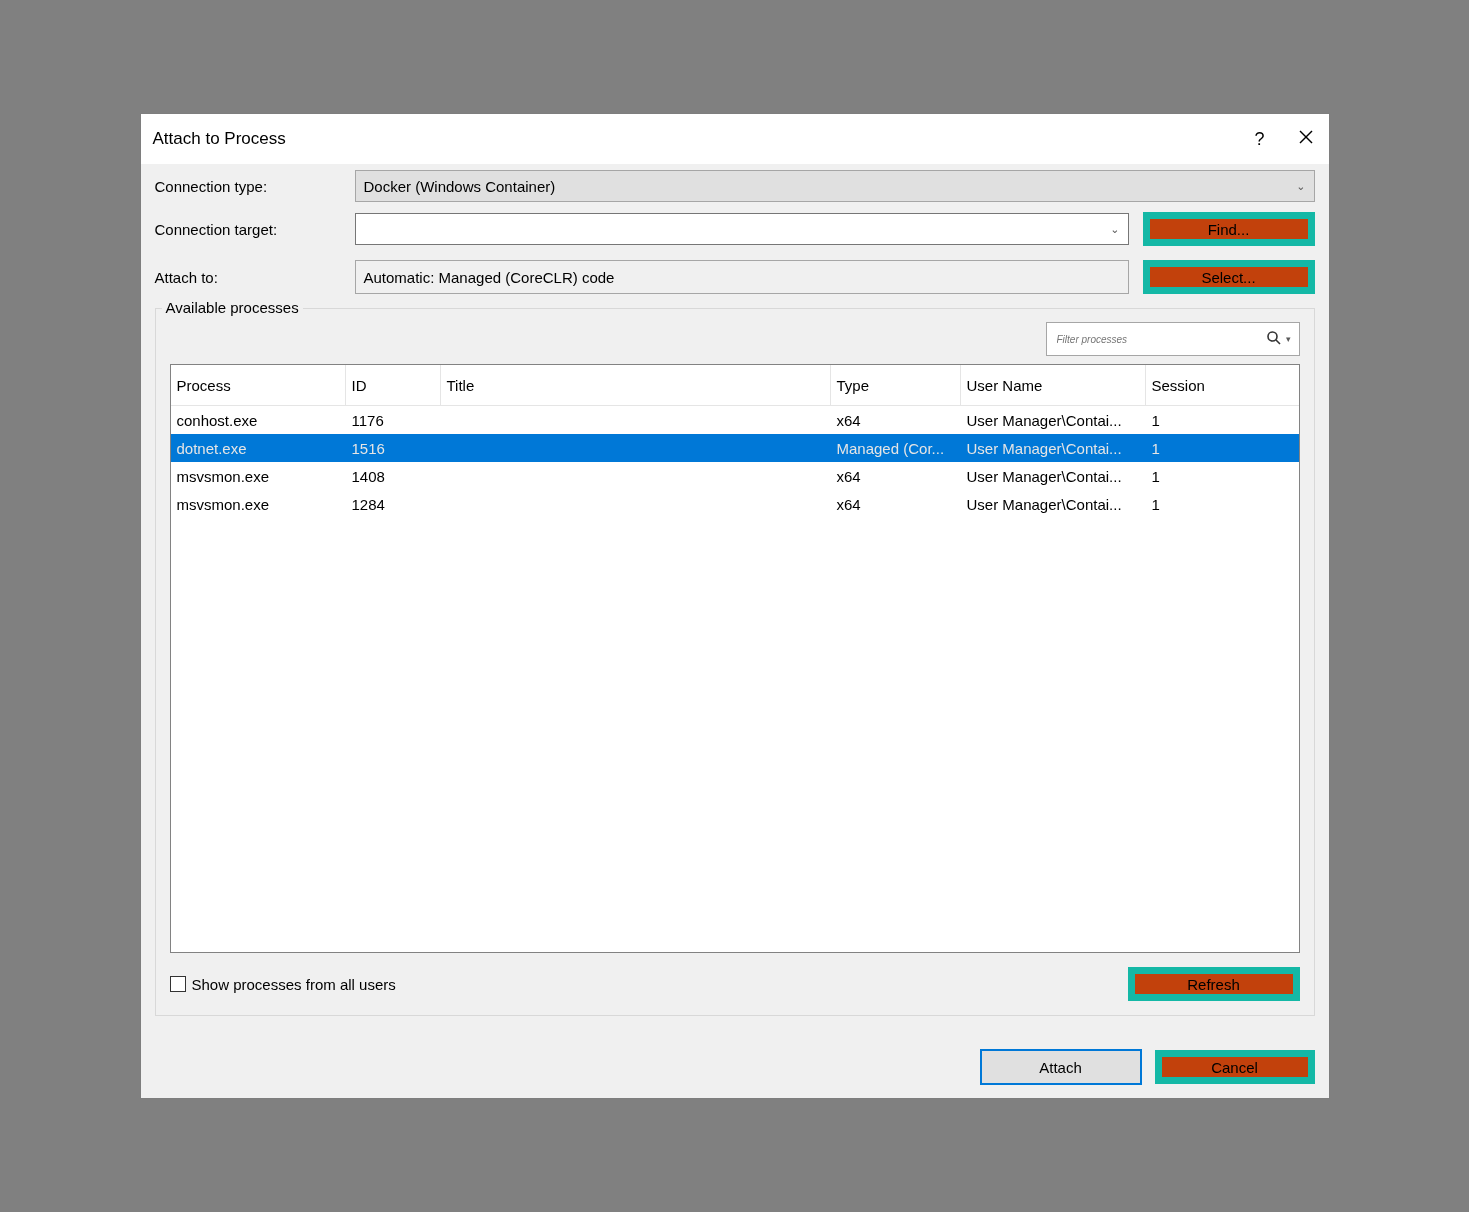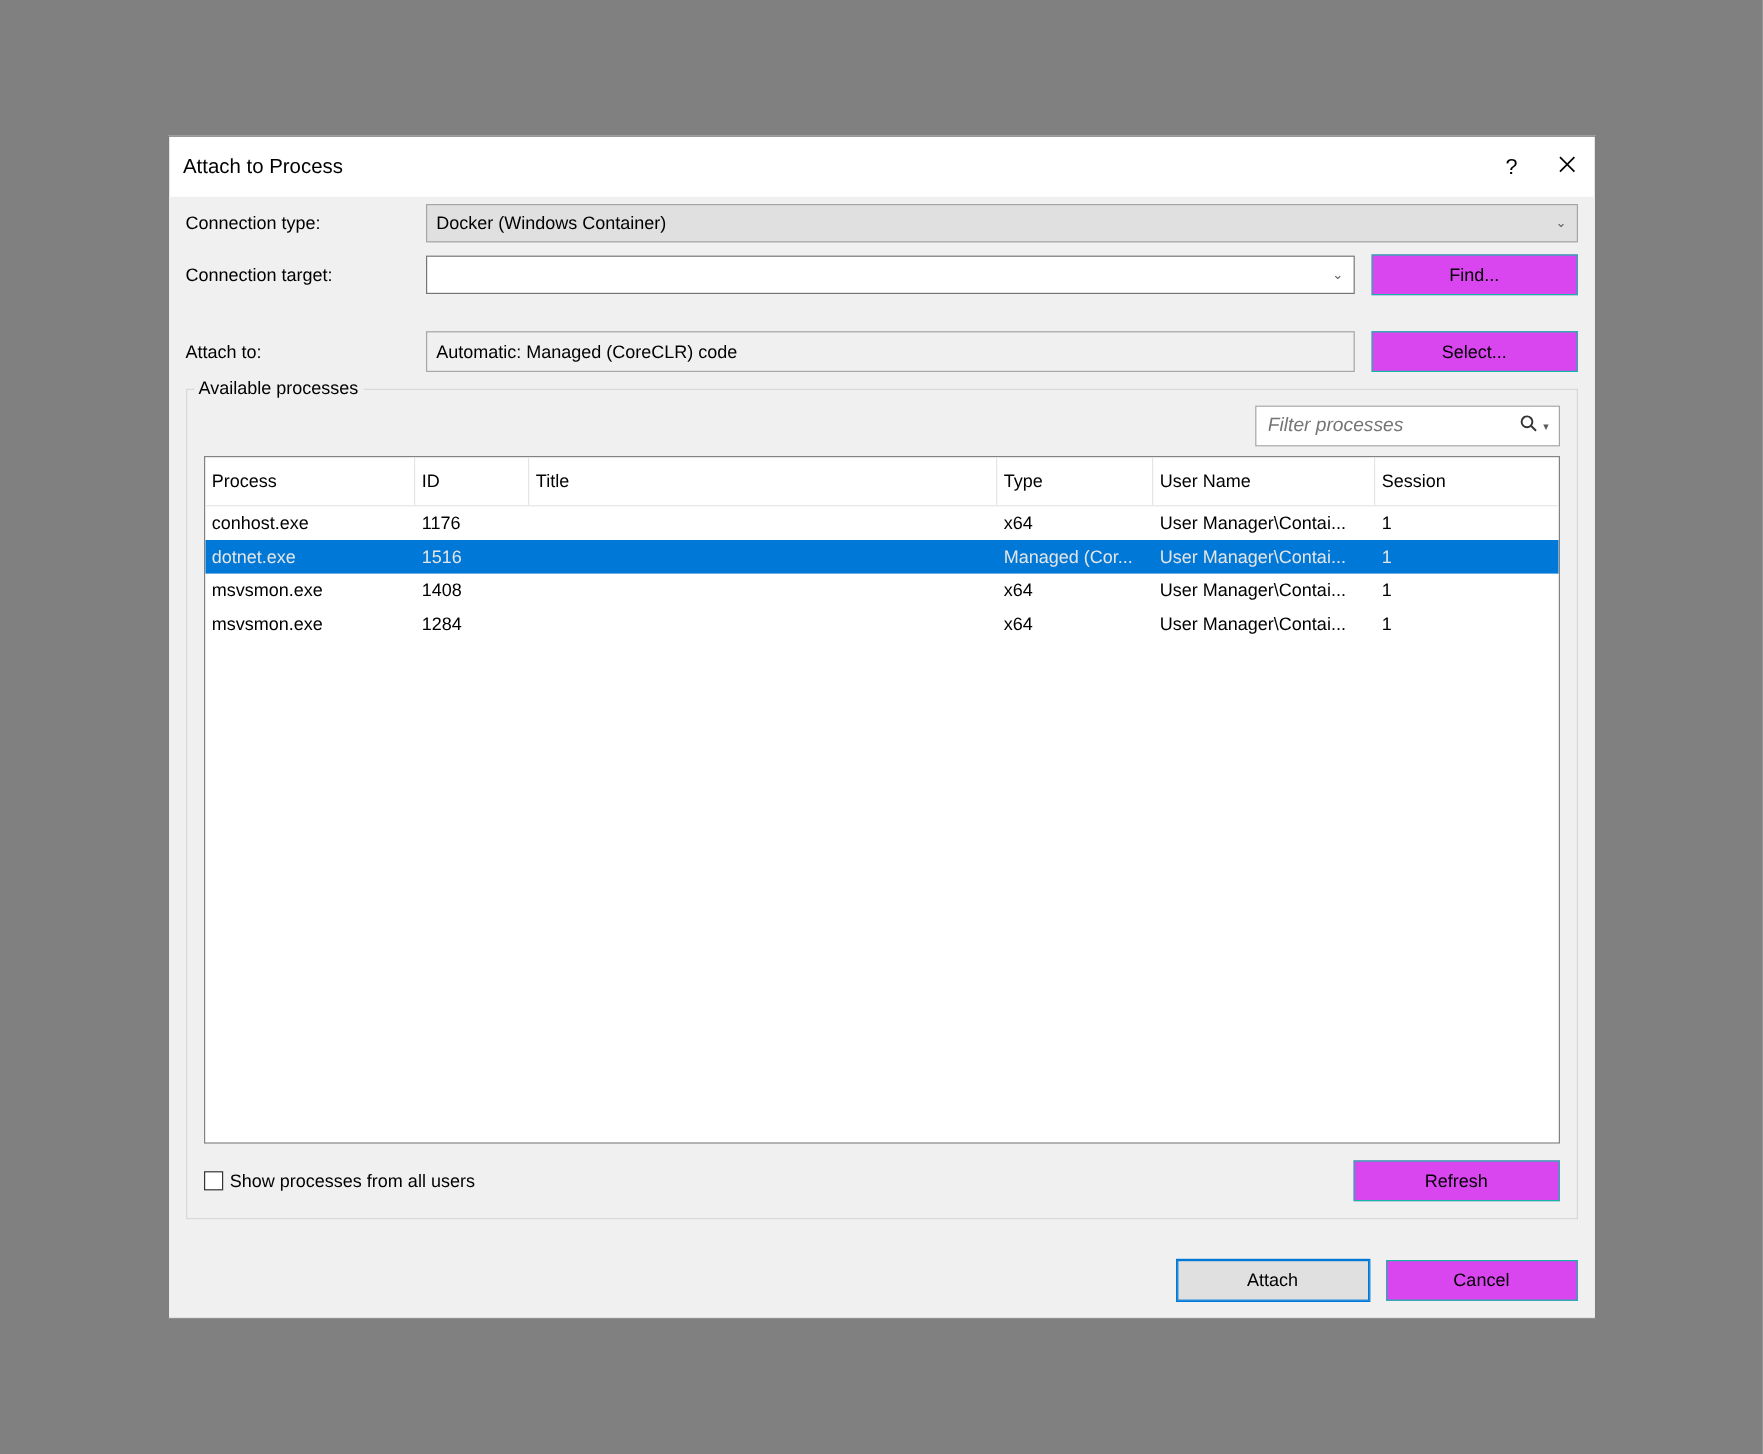--- a/index.html
+++ b/index.html
@@ -75,22 +75,22 @@
     border:none; outline:none; width:100%; font-size:15px; font-family:inherit;
   }
   .combo-input .chev {
     position:absolute; right:8px; top:50%; transform:translateY(-50%);
     font-size:11px; color:#5a5a5a; cursor:pointer;
   }
 
   .btn {
     height:34px;
     width:100%;
-    background:#d946ef;
-    border:1px solid #14b8a6;
+    background:#c2410c;
+    border:7px solid #14b8a6;
     font-size:15px; font-family:inherit;
     cursor:pointer;
   }
   .btn.primary { background:#e0e0e0; border:1px solid #0078d7; outline:1px solid #0078d7; }
 
   .groupbox {
     border:1px solid #d8d8d8;
     padding: 10px 12px 14px 12px;
     margin-top:2px;
   }
@@ -125,21 +125,21 @@
   }
   .filter-box {
     width: 254px; height:34px;
     border:1px solid #a6a6a6;
     background:#ffffff;
     display:flex; align-items:center;
     padding:0 8px;
     position:relative;
   }
   .filter-box input {
-    border:none; outline:none; width:100%; font-size:16px;
+    border:none; outline:none; width:100%; font-size:10px;
     font-style:italic; color:#701a75; font-family:inherit;
   }
   .filter-box .icons {
     display:flex; align-items:center; gap:4px; color:#5a5a5a;
   }
   .filter-box .search-icon svg { width:16px; height:16px; }
   .filter-box .caret { font-size:9px; }
 
   .grid {
     flex:1 1 auto;
@@ -231,21 +231,21 @@
         <div class="combo-input">
           <span class="chev">⌄</span>
         </div>
       </div>
       <div class="btn-slot">
         <button class="btn">Find...</button>
       </div>
     </div>
 
 
-    <div class="form-row" style="margin-top:20px;">
+    <div class="form-row" style="margin-top:4px;">
       <div class="lbl">Attach to:</div>
       <div class="ctrl">
         <div class="readonly-box">Automatic: Managed (CoreCLR) code</div>
       </div>
       <div class="btn-slot">
         <button class="btn">Select...</button>
       </div>
     </div>
 
     <div class="avail-section">

